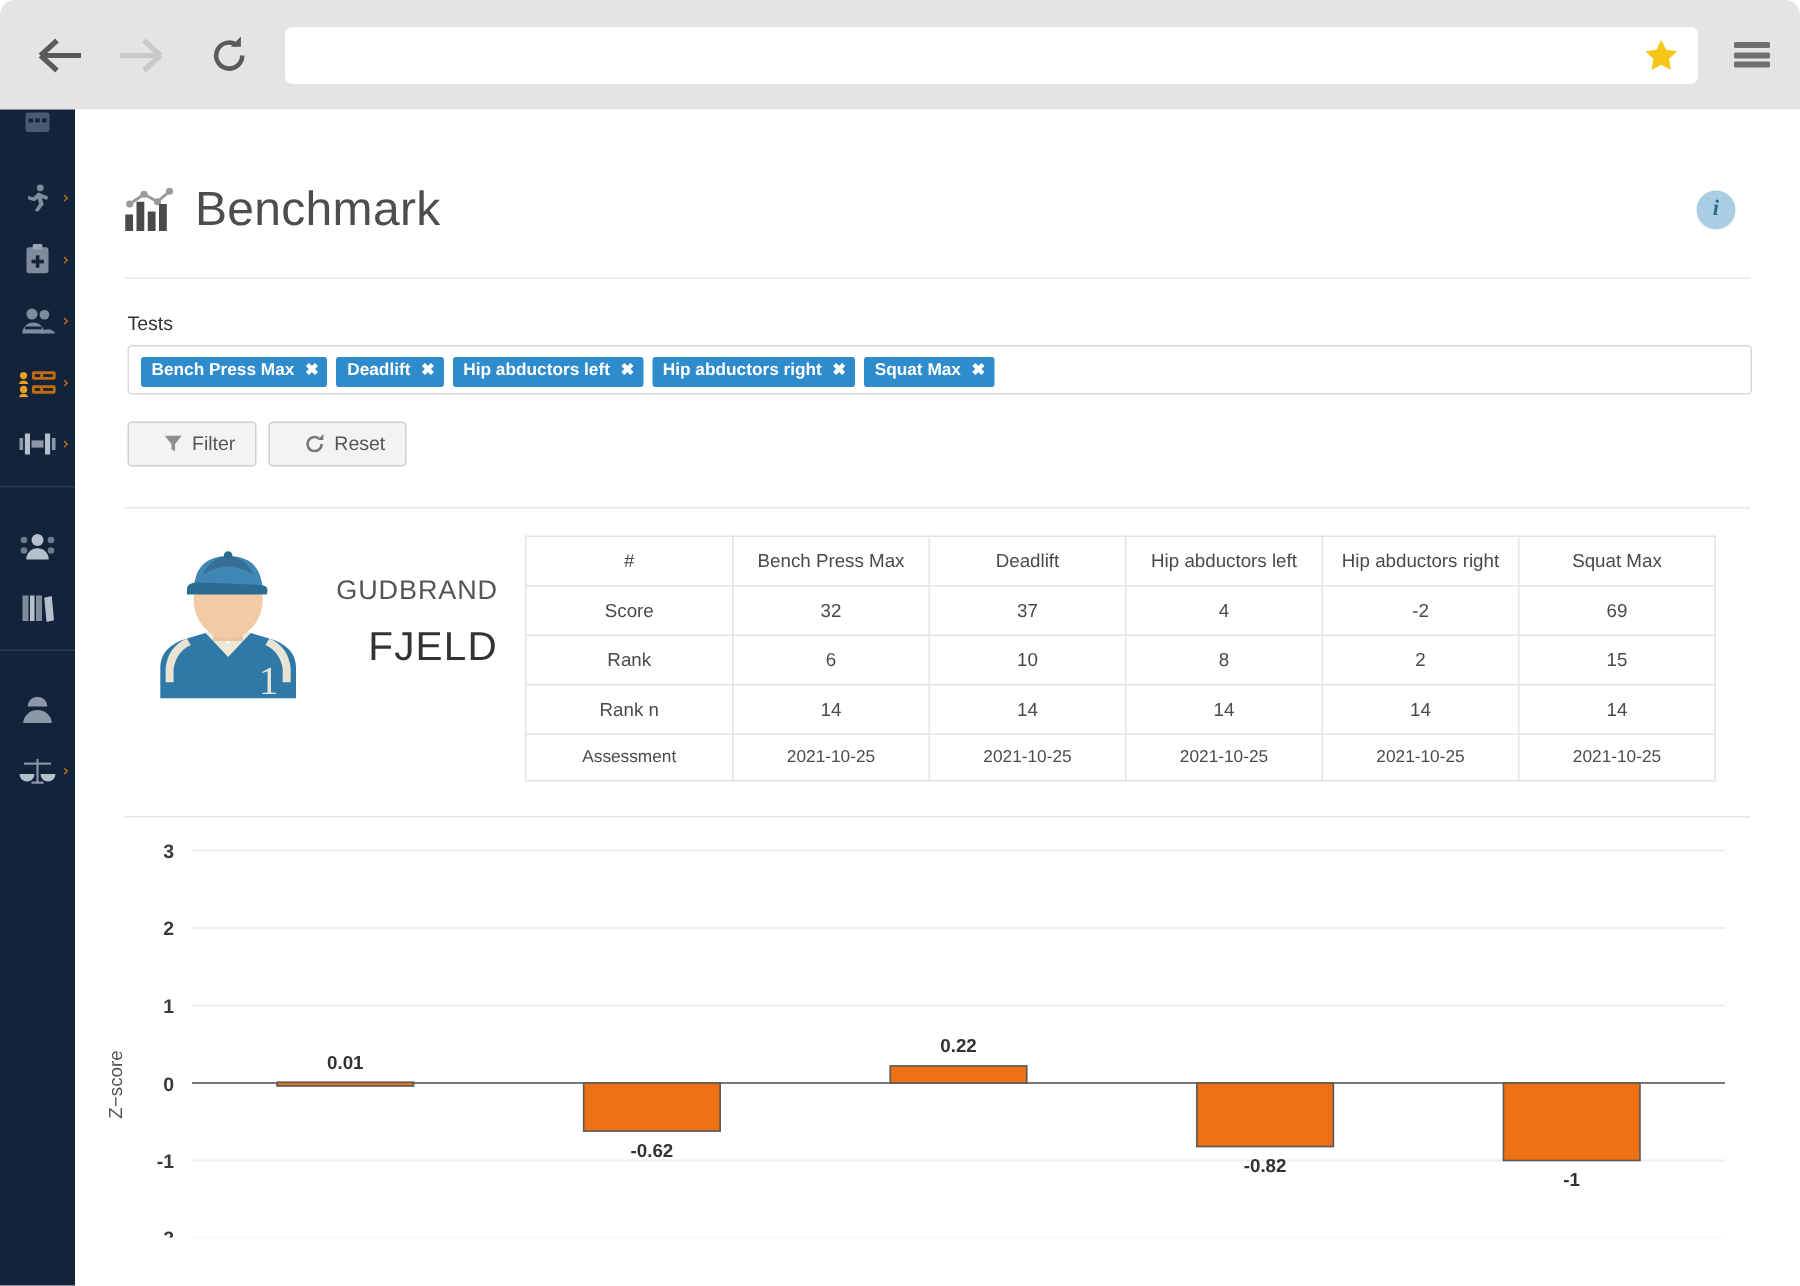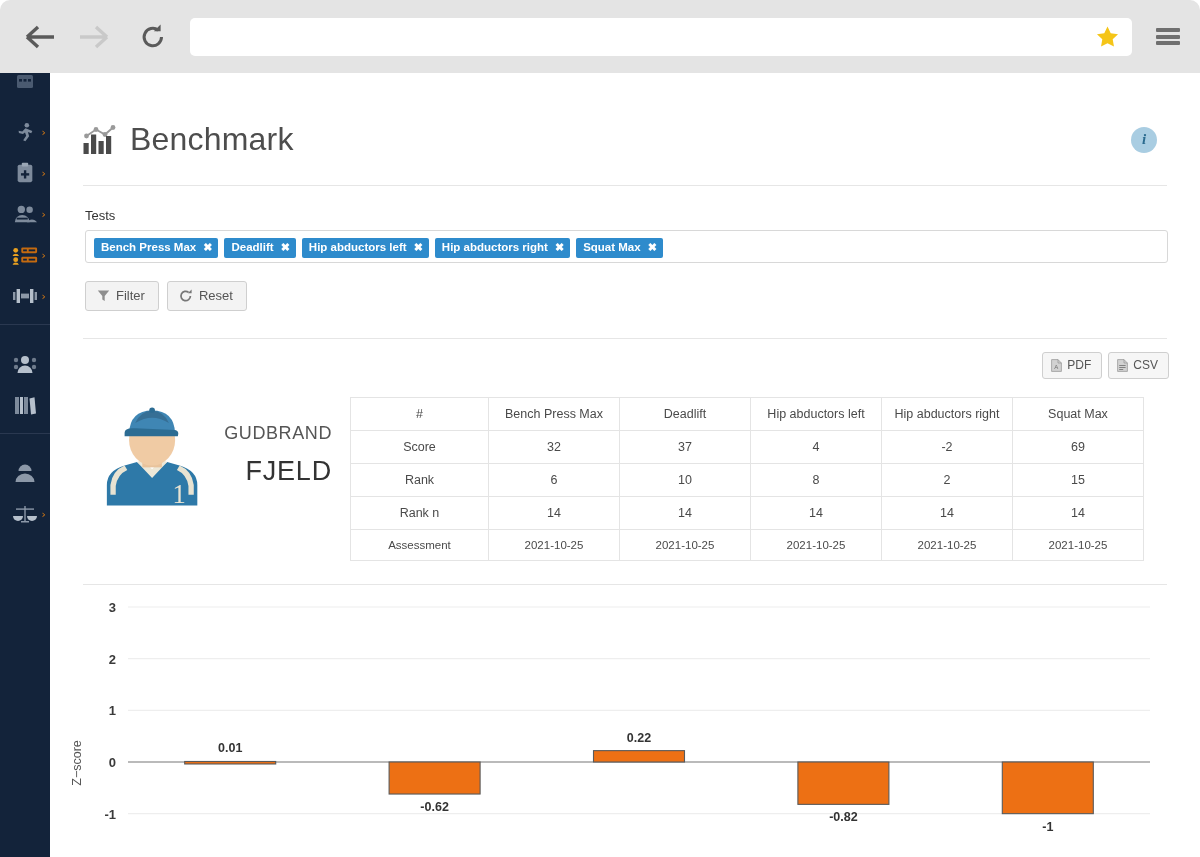--- a/index.html
+++ b/index.html
@@ -80,21 +80,21 @@
   .tag {
     background: #2e8bcc; color: #fff; font-size: 11.5px; font-weight: bold;
     border-radius: 2px; padding: 3px 6px 4px 7px; display: flex; align-items: center;
     gap: 7px; cursor: pointer; line-height: 1.1;
   }
   .tag .x { font-size: 11px; font-weight: bold; }
 
   #btn-row { padding: 18px 0 0 35px; display: flex; gap: 8px; }
   .gbtn {
     border: 1px solid #cfcfcf; background: #f3f3f3; border-radius: 3px;
-    font-size: 13px; color: #555; padding: 6px 13px 7px 11px;
+    font-size: 13px; color: #555; padding: 6px 13px 7px 23px;
     display: flex; align-items: center; gap: 6px; cursor: pointer;
     font-family: "Liberation Sans", sans-serif;
   }
   #export-row { display: flex; justify-content: flex-end; gap: 6px; padding: 13px 31px 0 0; }
   .xbtn {
     border: 1px solid #cfcfcf; background: #f6f6f6; border-radius: 3px;
     font-size: 12px; color: #555; padding: 5px 10px 6px 8px;
     display: flex; align-items: center; gap: 5px; cursor: pointer;
   }
 
@@ -334,40 +334,20 @@
       <svg width="14" height="14" viewBox="0 0 14 14">
         <path d="M11.4 7 a4.7 4.7 0 1 1 -1.8 -3.7" stroke="#777" stroke-width="1.7" fill="none"></path>
         <path d="M12.6 0.4 L12.6 4.3 L8.8 4.3 Z" fill="#777"></path>
       </svg>
       <span>Reset</span>
     </div>
   </div>
 
   <div class="hr" id="hr2"></div>
 
-  <div id="export-row">
-    <div class="xbtn">
-      <svg width="11" height="13" viewBox="0 0 11 13">
-        <path d="M0.6 0.6 L7 0.6 L10.4 4 L10.4 12.4 L0.6 12.4 Z" fill="#d2d2d2" stroke="#9b9b9b" stroke-width="0.8"></path>
-        <path d="M7 0.6 L7 4 L10.4 4" fill="none" stroke="#9b9b9b" stroke-width="0.8"></path>
-        <text x="5.3" y="10" font-size="6" text-anchor="middle" fill="#6d6d6d" font-family="Liberation Sans">A</text>
-      </svg>
-      <span>PDF</span>
-    </div>
-    <div class="xbtn">
-      <svg width="11" height="13" viewBox="0 0 11 13">
-        <path d="M0.6 0.6 L7 0.6 L10.4 4 L10.4 12.4 L0.6 12.4 Z" fill="#d2d2d2" stroke="#9b9b9b" stroke-width="0.8"></path>
-        <path d="M7 0.6 L7 4 L10.4 4" fill="none" stroke="#9b9b9b" stroke-width="0.8"></path>
-        <rect x="2.2" y="6.2" width="6.4" height="0.8" fill="#6d6d6d"></rect>
-        <rect x="2.2" y="8.1" width="6.4" height="0.8" fill="#6d6d6d"></rect>
-        <rect x="2.2" y="10" width="4" height="0.8" fill="#6d6d6d"></rect>
-      </svg>
-      <span>CSV</span>
-    </div>
-  </div>
 
   <div id="info-row">
     <div id="athlete">
       <svg width="122" height="115" viewBox="0 0 122 115">
 
         <path d="M10 115 L10 92 Q10 76 30 70 L44 66 L61 80 L78 66 L92 70 Q112 76 112 92 L112 115 Z" fill="#2e79a8"></path>
 
         <path d="M44 66 L61 84 L78 66 L71 63 L61 74 L51 63 Z" fill="#ede8d8"></path>
 
         <path d="M30 70 Q16 76 14 92 L14 103 L20 103 L20 93 Q22 80 33 75 Z" fill="#e8e3d2"></path>

